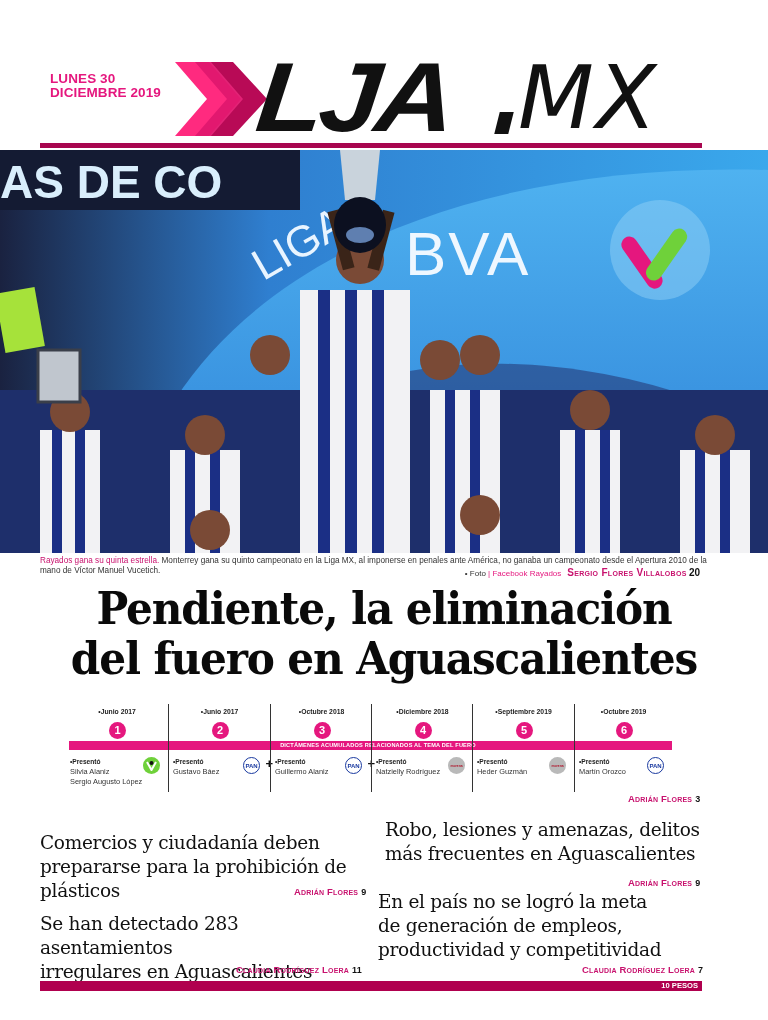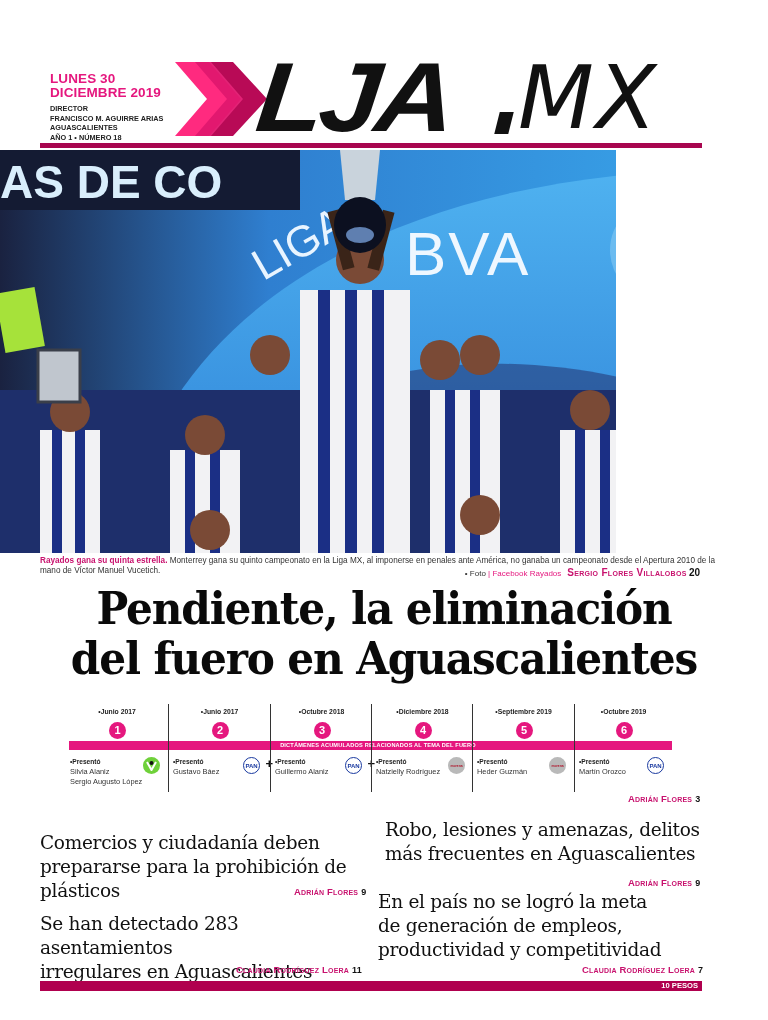--- a/index.html
+++ b/index.html
@@ -11,26 +11,26 @@
     .dateblock { position: absolute; left: 50px; top: 72px; width: 170px; }
     .dateblock .date { color: #e5177e; font-weight: 700; font-size: 13.5px; line-height: 14px; letter-spacing: 0.1px; }
     .dateblock .meta { color: #222; font-weight: 700; font-size: 7.3px; line-height: 9.6px; margin-top: 4px; text-transform: uppercase; }
     .chevron { position: absolute; left: 175px; top: 62px; width: 92px; height: 74px; }
     .logo-lja { position: absolute; left: 262px; top: 52px; font-family: "Liberation Sans", sans-serif; font-weight: 900; font-style: italic; font-size: 98px; line-height: 90px; color: #111; letter-spacing: -4px; transform: skewX(-6deg) scaleX(1.12); transform-origin: left top; }
     .logo-dot { position: absolute; left: 497px; top: 112px; width: 14px; height: 22px; background: #111; transform: skewX(-14deg); }
     .logo-mx { position: absolute; left: 518px; top: 58px; font-family: "DejaVu Sans", sans-serif; font-weight: 200; font-style: italic; font-size: 88px; line-height: 80px; color: #111; letter-spacing: 2px; -webkit-text-stroke: 0; }
     .rule-top { position: absolute; left: 40px; top: 143px; width: 662px; height: 5px; background: #a8064f; }
 
     
-    .photo { position: absolute; left: 0; top: 150px; width: 616px; height: 403px; overflow: hidden; background: #1b2a55; }
+    .photo { position: absolute; left: 0; top: 150px; width: 768px; height: 403px; overflow: hidden; background: #1b2a55; }
     .photo svg { display: block; }
 
     
     .caption { position: absolute; left: 40px; top: 556px; width: 680px; font-size: 8.2px; line-height: 10px; color: #333; }
-    .caption .lead { color: #c8126e; font-weight: 700; }
+    .caption .lead { color: #c8126e; font-weight: 400; }
     .credit { position: absolute; right: 68px; top: 567px; font-size: 8px; color: #333; white-space: nowrap; }
     .credit .src { color: #e5177e; text-align: center; }
     .credit .author { color: #c8126e; font-weight: 700; font-variant: small-caps; font-size: 10px; margin-left: 6px; letter-spacing: 0.3px; }
     .credit .page { color: #111; font-weight: 700; font-size: 10px; }
 
     
     .headline { position: absolute; left: 0; top: 584px; width: 768px; text-align: center; font-family: "DejaVu Serif", "Liberation Serif", serif; font-weight: 700; font-size: 44px; line-height: 50px; color: #0a0a0a; letter-spacing: -1.2px; transform: scaleX(0.96); }
 
     
     .timeline { position: absolute; left: 66px; top: 704px; width: 606px; height: 88px; }
@@ -59,26 +59,20 @@
     .footer-bar { position: absolute; left: 40px; top: 981px; width: 662px; height: 10px; background: #b0004e; }
     .footer-price { position: absolute; right: 70px; top: 981px; color: #fff; font-weight: 700; font-size: 7.6px; line-height: 10px; }
   </style>
 </head>
 <body>
 
 <div class="masthead">
   <div class="dateblock">
     <div class="date">LUNES 30</div>
     <div class="date">DICIEMBRE 2019</div>
-    <div class="meta">
-      <div>DIRECTOR</div>
-      <div>FRANCISCO M. AGUIRRE ARIAS</div>
-      <div>AGUASCALIENTES</div>
-      <div>AÑO 1 • NÚMERO 18</div>
-    </div>
   </div>
 
   <svg class="chevron" viewBox="0 0 92 74">
     <polygon points="0,0 34,0 66,37 34,74 0,74 32,37" fill="#ff2a7f"></polygon>
     <polygon points="20,0 48,0 80,37 48,74 20,74 52,37" fill="#e0176f" opacity="0.95"></polygon>
     <polygon points="36,0 58,0 92,37 58,74 36,74 68,37" fill="#b80a56"></polygon>
   </svg>
 
   <div class="logo-lja">LJA</div>
   <div class="logo-dot"></div>

